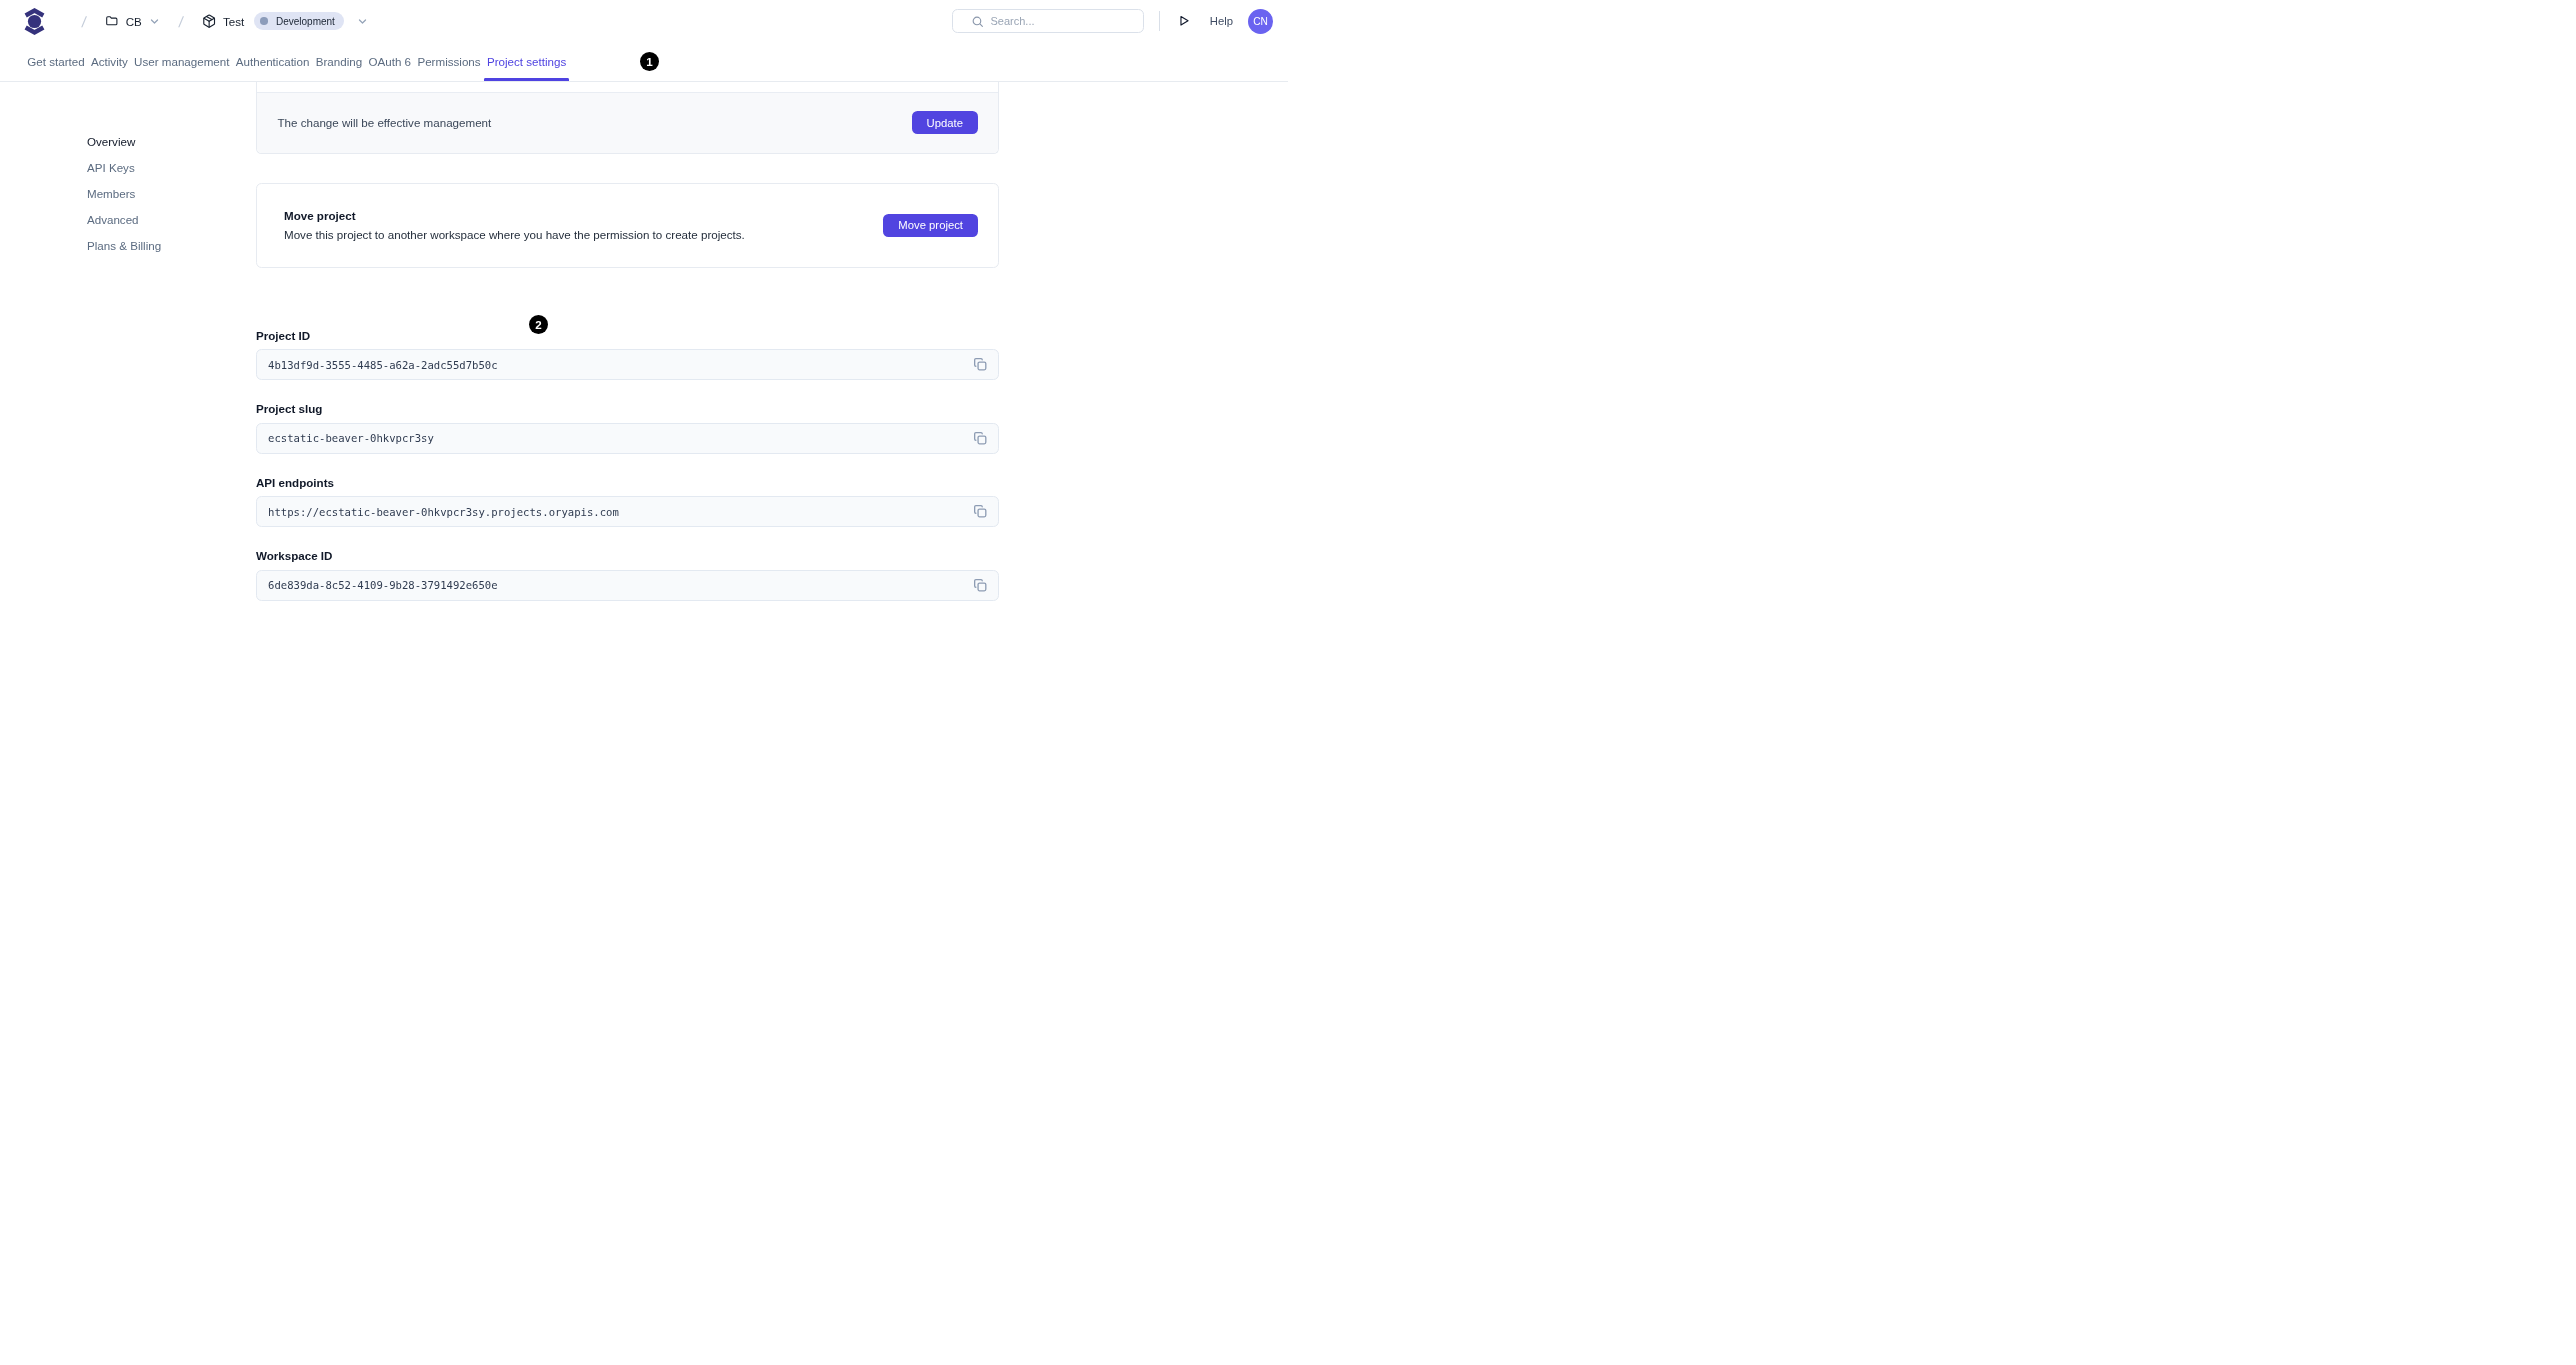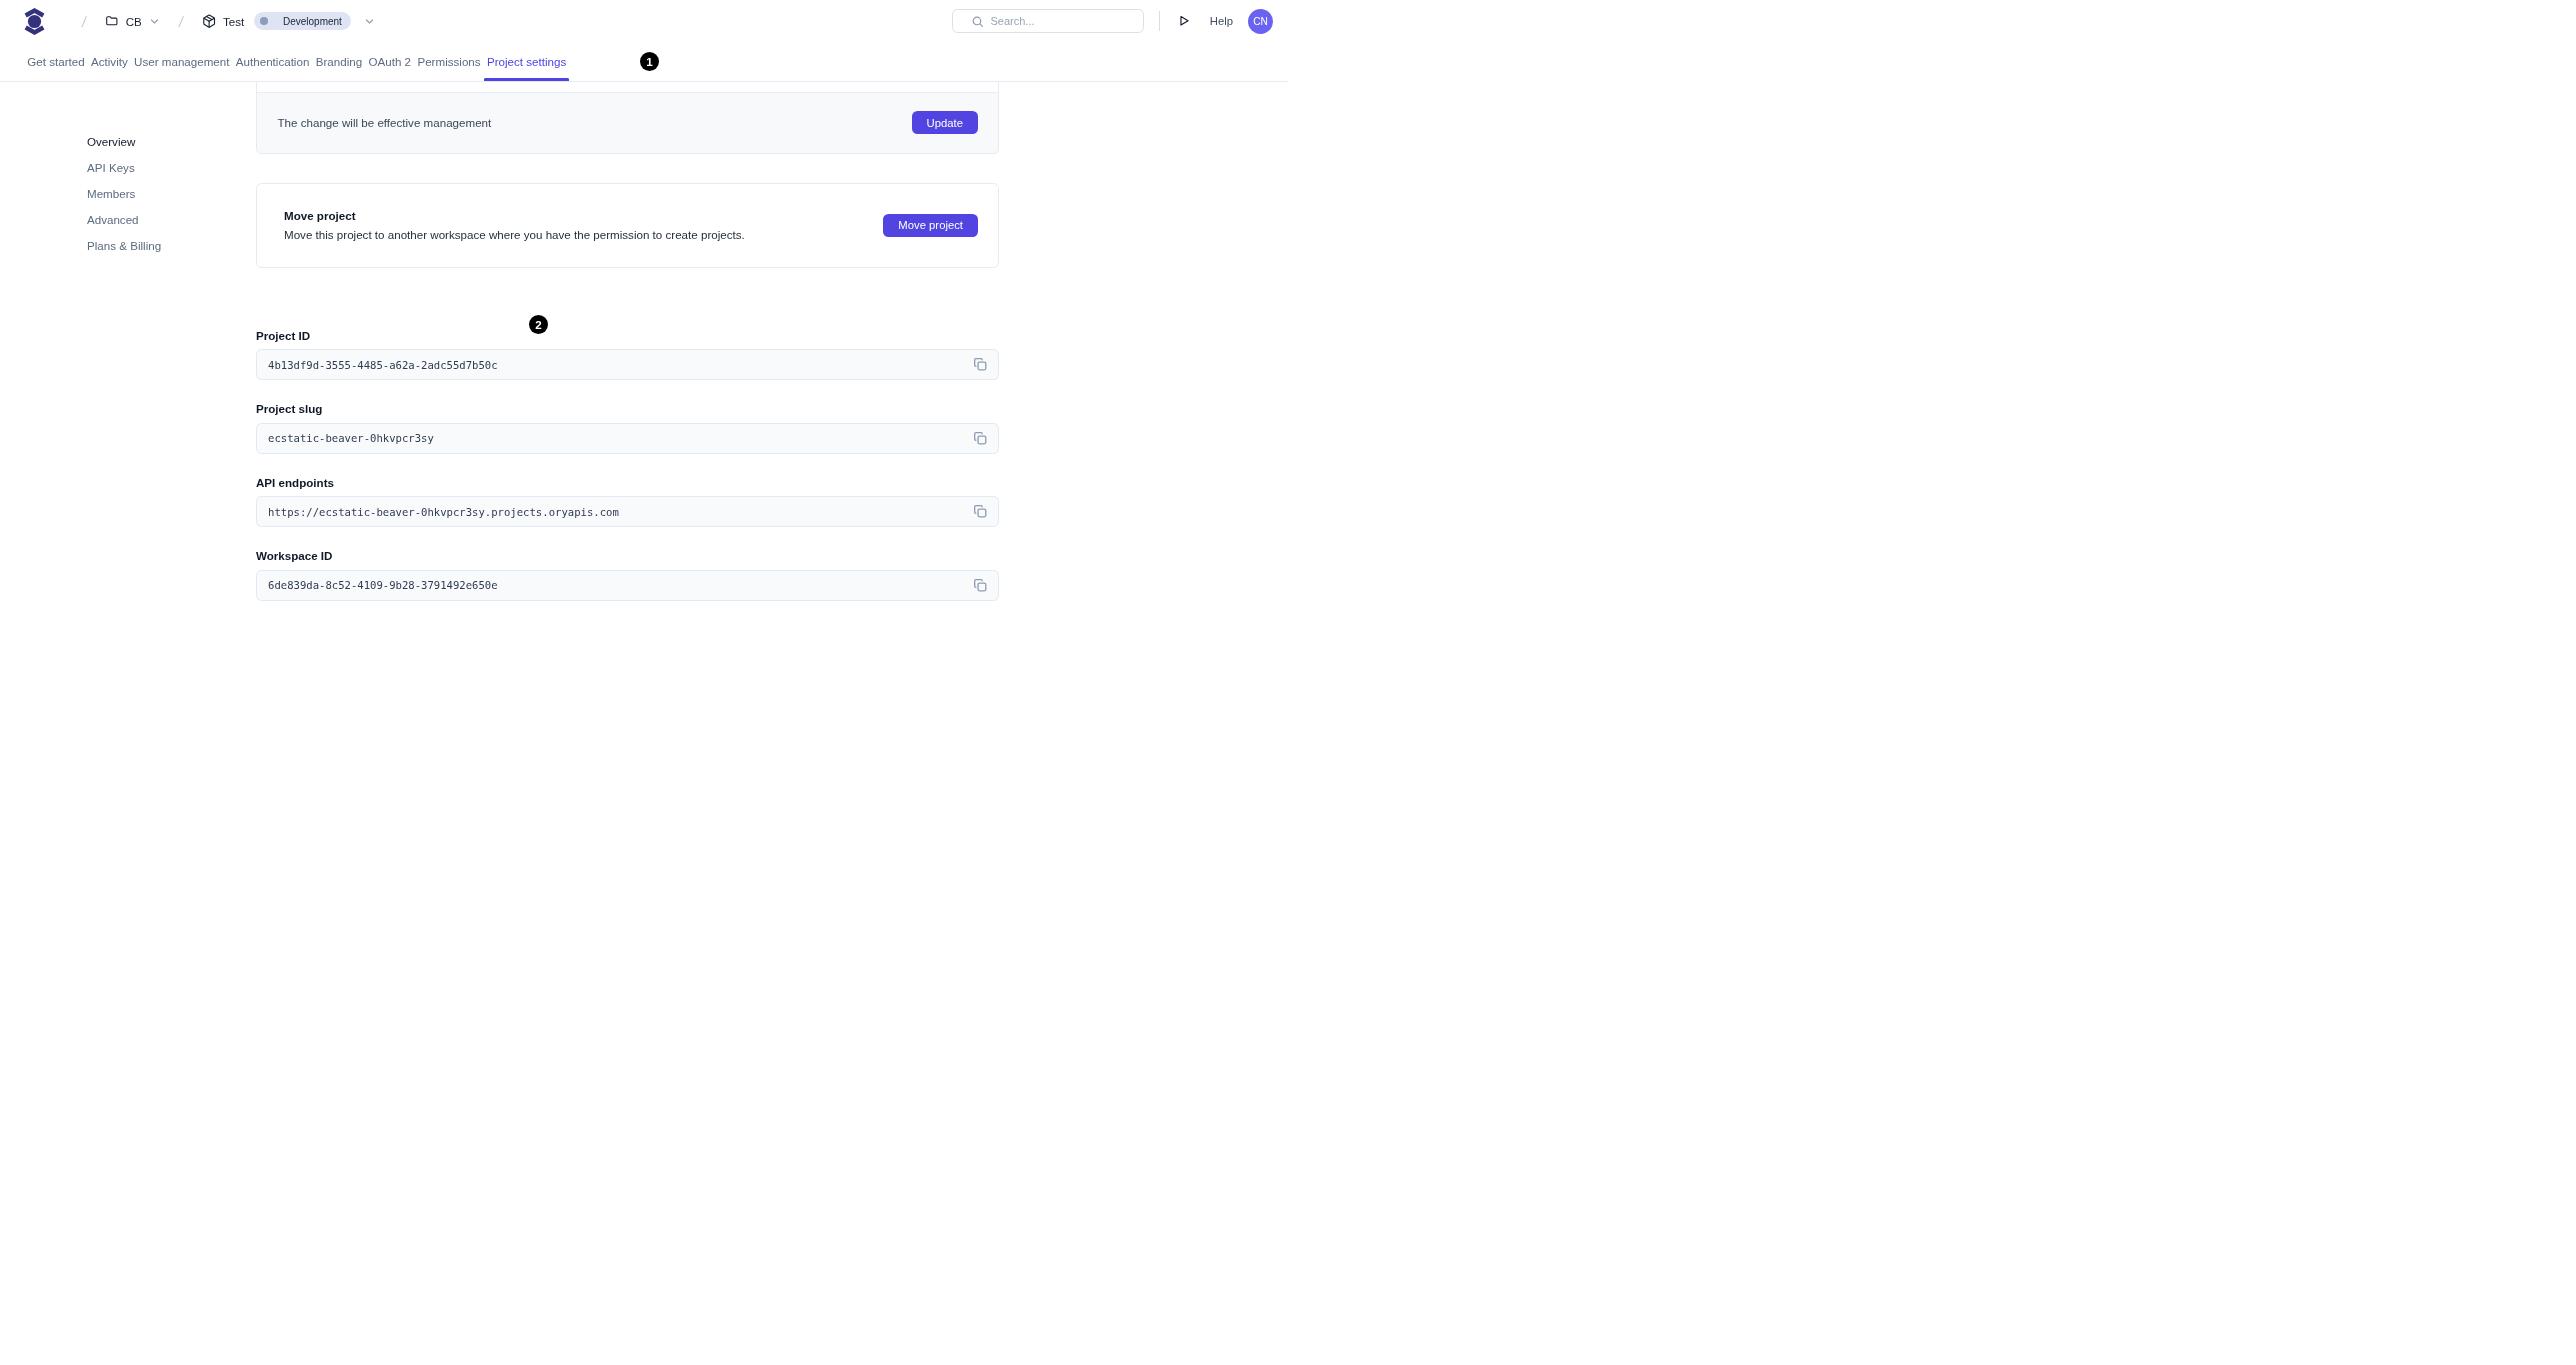--- a/index.html
+++ b/index.html
@@ -6,21 +6,21 @@
   html,body { width:1288px; height:683px; background:#ffffff; overflow:hidden;
     font-family:"Liberation Sans", sans-serif; color:#111827; }
   .page { position:relative; width:1288px; height:683px; background:#fff; }
 
   
   .header { display:flex; align-items:center; height:42px; padding:0 15px 0 22.5px; }
   .logo { width:23px; height:29px; margin-right:17.7px; flex:0 0 auto; }
   .crumb-sep { color:#c4ccd9; font-size:15px; font-weight:300; margin:0 19px; transform:skewX(-8deg); }
   .crumb { display:flex; align-items:center; gap:6.8px; cursor:pointer;text-align:center; }
   .crumb-label { font-size:11.6px; color:#17202e; }
-  .env-badge { display:flex; align-items:center; gap:15px; background:#dfe4f4; border-radius:681px;
+  .env-badge { display:flex; align-items:center; gap:8px; background:#dfe4f4; border-radius:681px;
     padding:3.4px 9.5px 3.4px 6.8px; margin-left:2.7px; }
   .env-dot { width:7.5px; height:7.5px; border-radius:50%; background:#8c9cba; }
   .env-label { font-size:10px; color:#1a2433; }
   .hspacer { flex:1; }
   .search { display:flex; align-items:center; gap:6.8px; width:192px; height:24.5px;
     border:0.7px solid #dbe1ea; border-radius:5.5px; padding:0 18px; background:#fff; }
   .search input { border:none; outline:none; flex:1; font-size:11px; color:#334155;
     font-family:"Liberation Sans", sans-serif; background:transparent; }
   .search input::placeholder { color:#9aa5b5; }
   .vdiv { width:0.7px; height:20.5px; background:#d9dfe8; margin:0 15px; }
@@ -148,21 +148,21 @@
     <a class="help-link">Help</a>
     <div class="avatar">CN</div>
   </header>
 
   <nav class="tabs">
     <div class="tab">Get started</div>
     <div class="tab">Activity</div>
     <div class="tab">User management</div>
     <div class="tab">Authentication</div>
     <div class="tab">Branding</div>
-    <div class="tab">OAuth 2</div>
+    <div class="tab">OAuth 6</div>
     <div class="tab">Permissions</div>
     <div class="tab active">Project settings</div>
   </nav>
 
   <div class="content">
     <aside class="sidebar">
       <div class="side-item active">Overview</div>
       <div class="side-item">API Keys</div>
       <div class="side-item">Members</div>
       <div class="side-item">Advanced</div>

